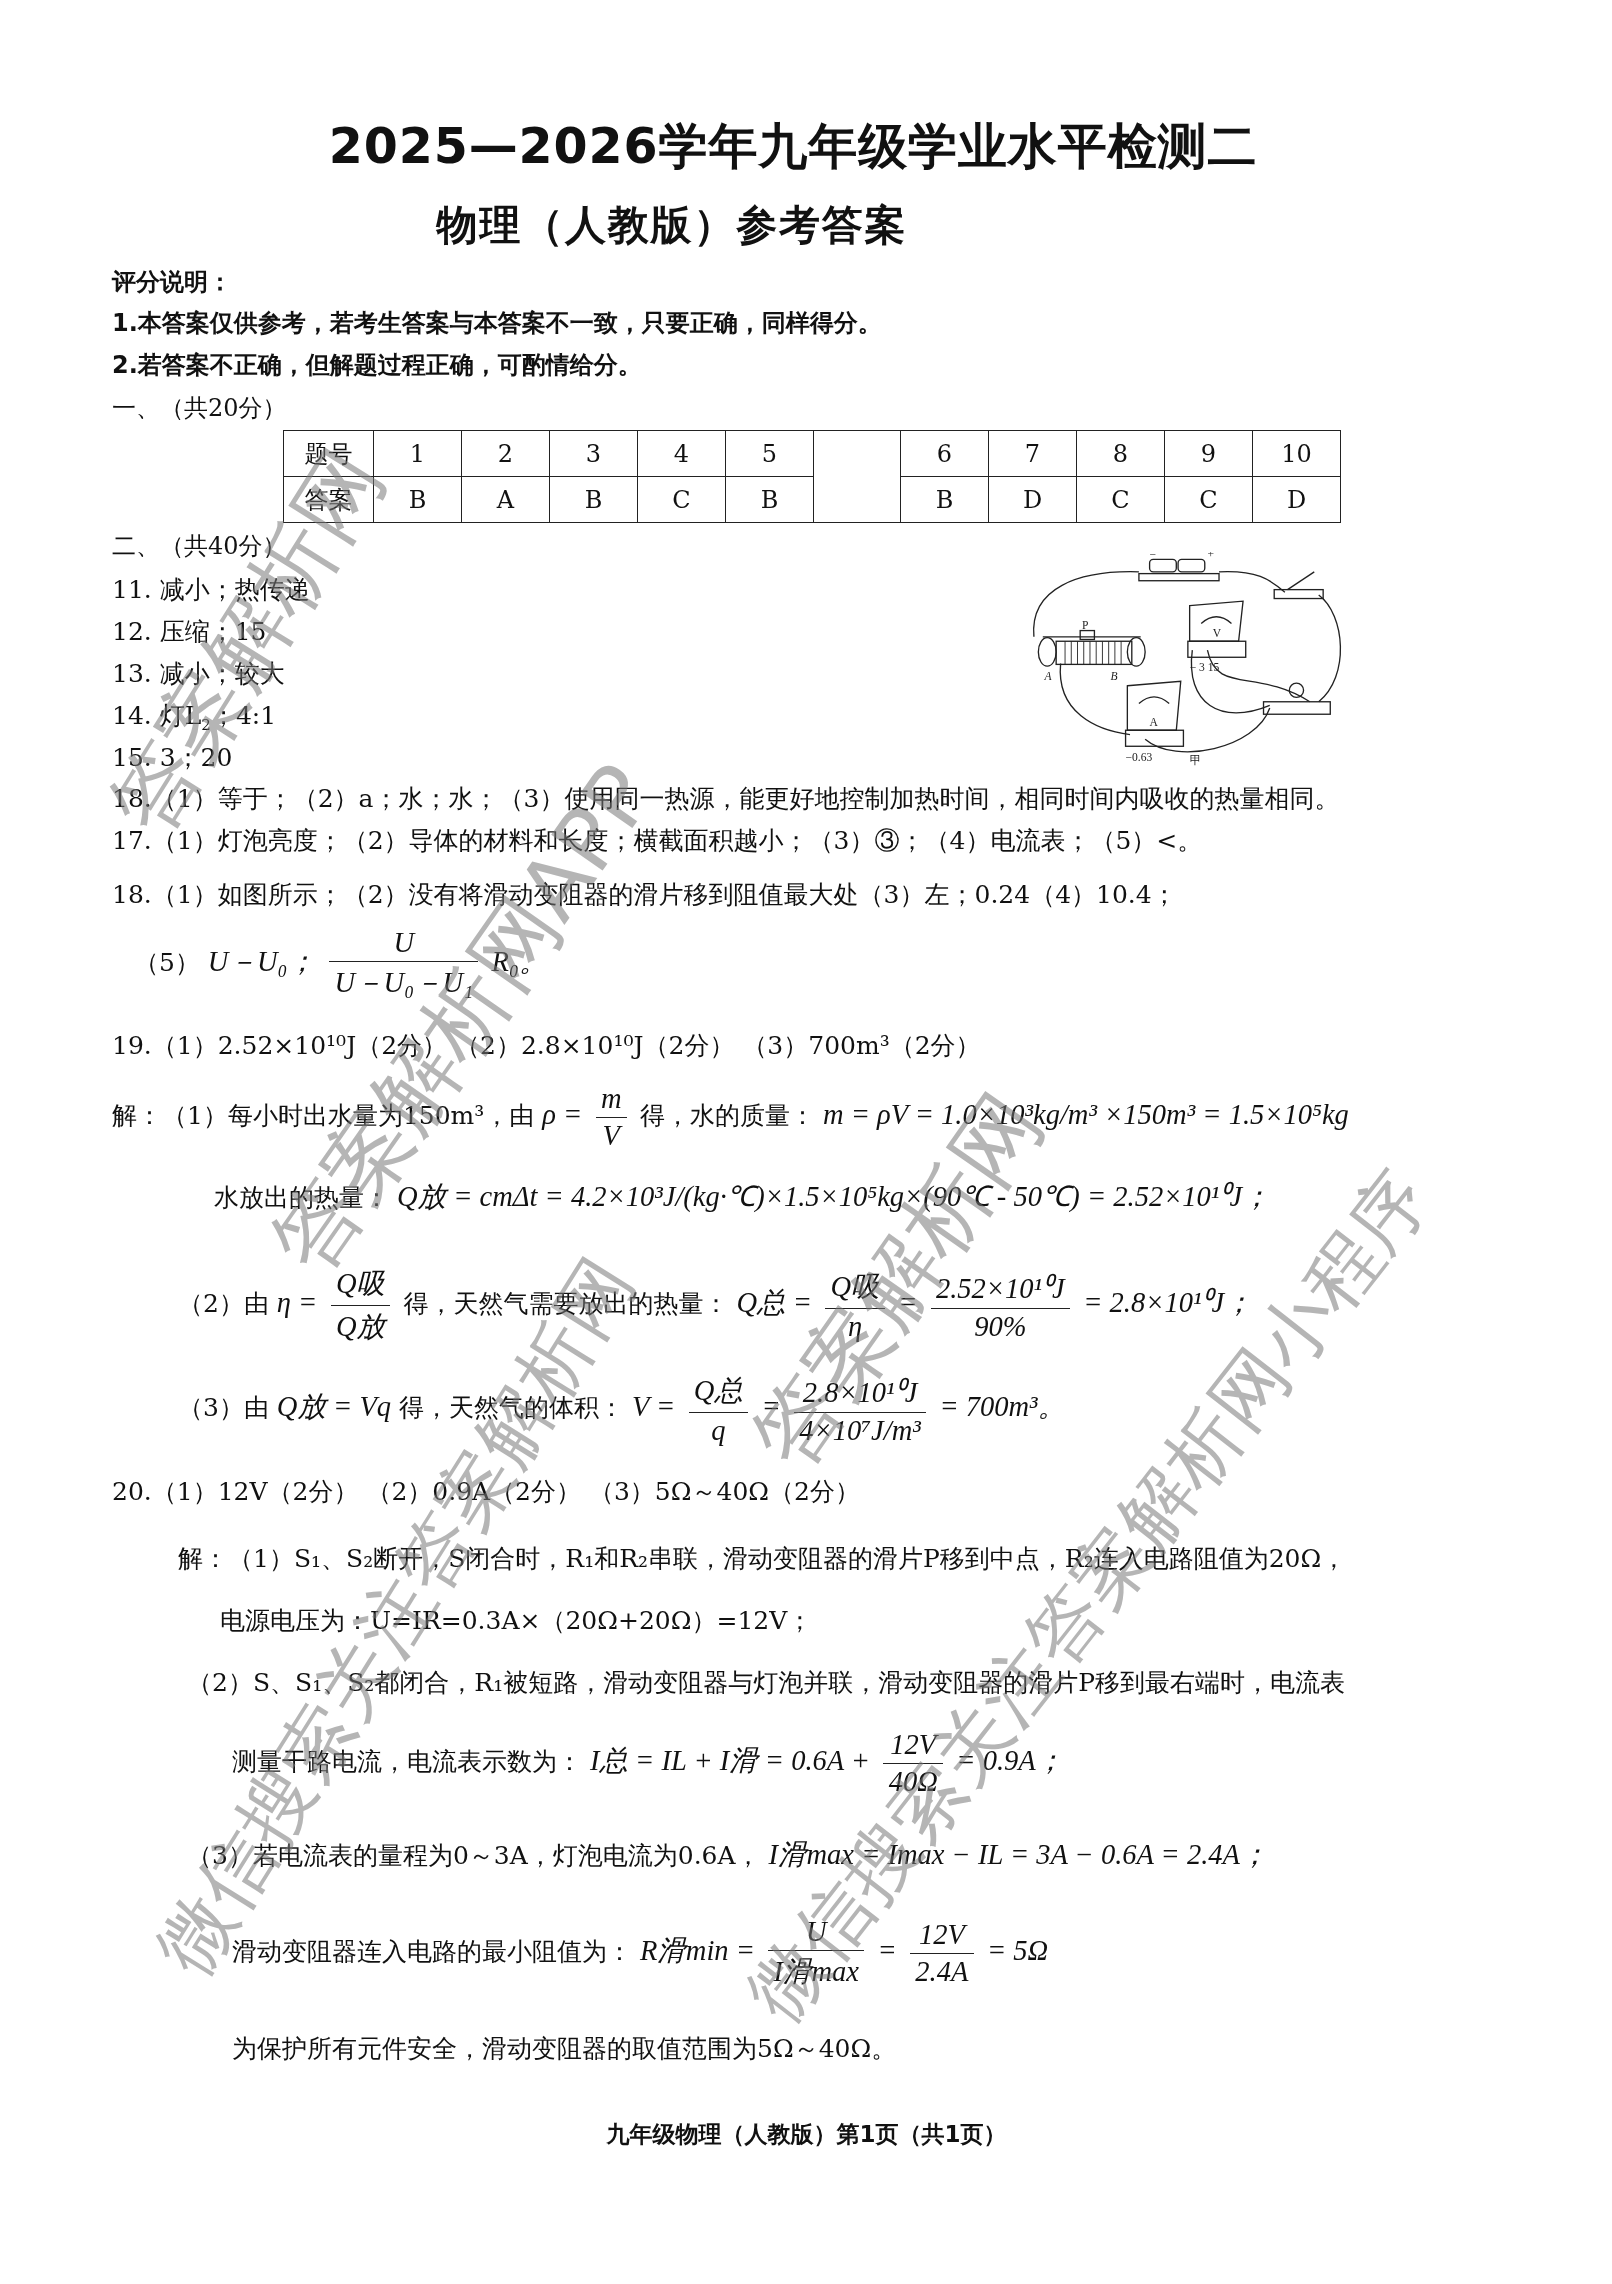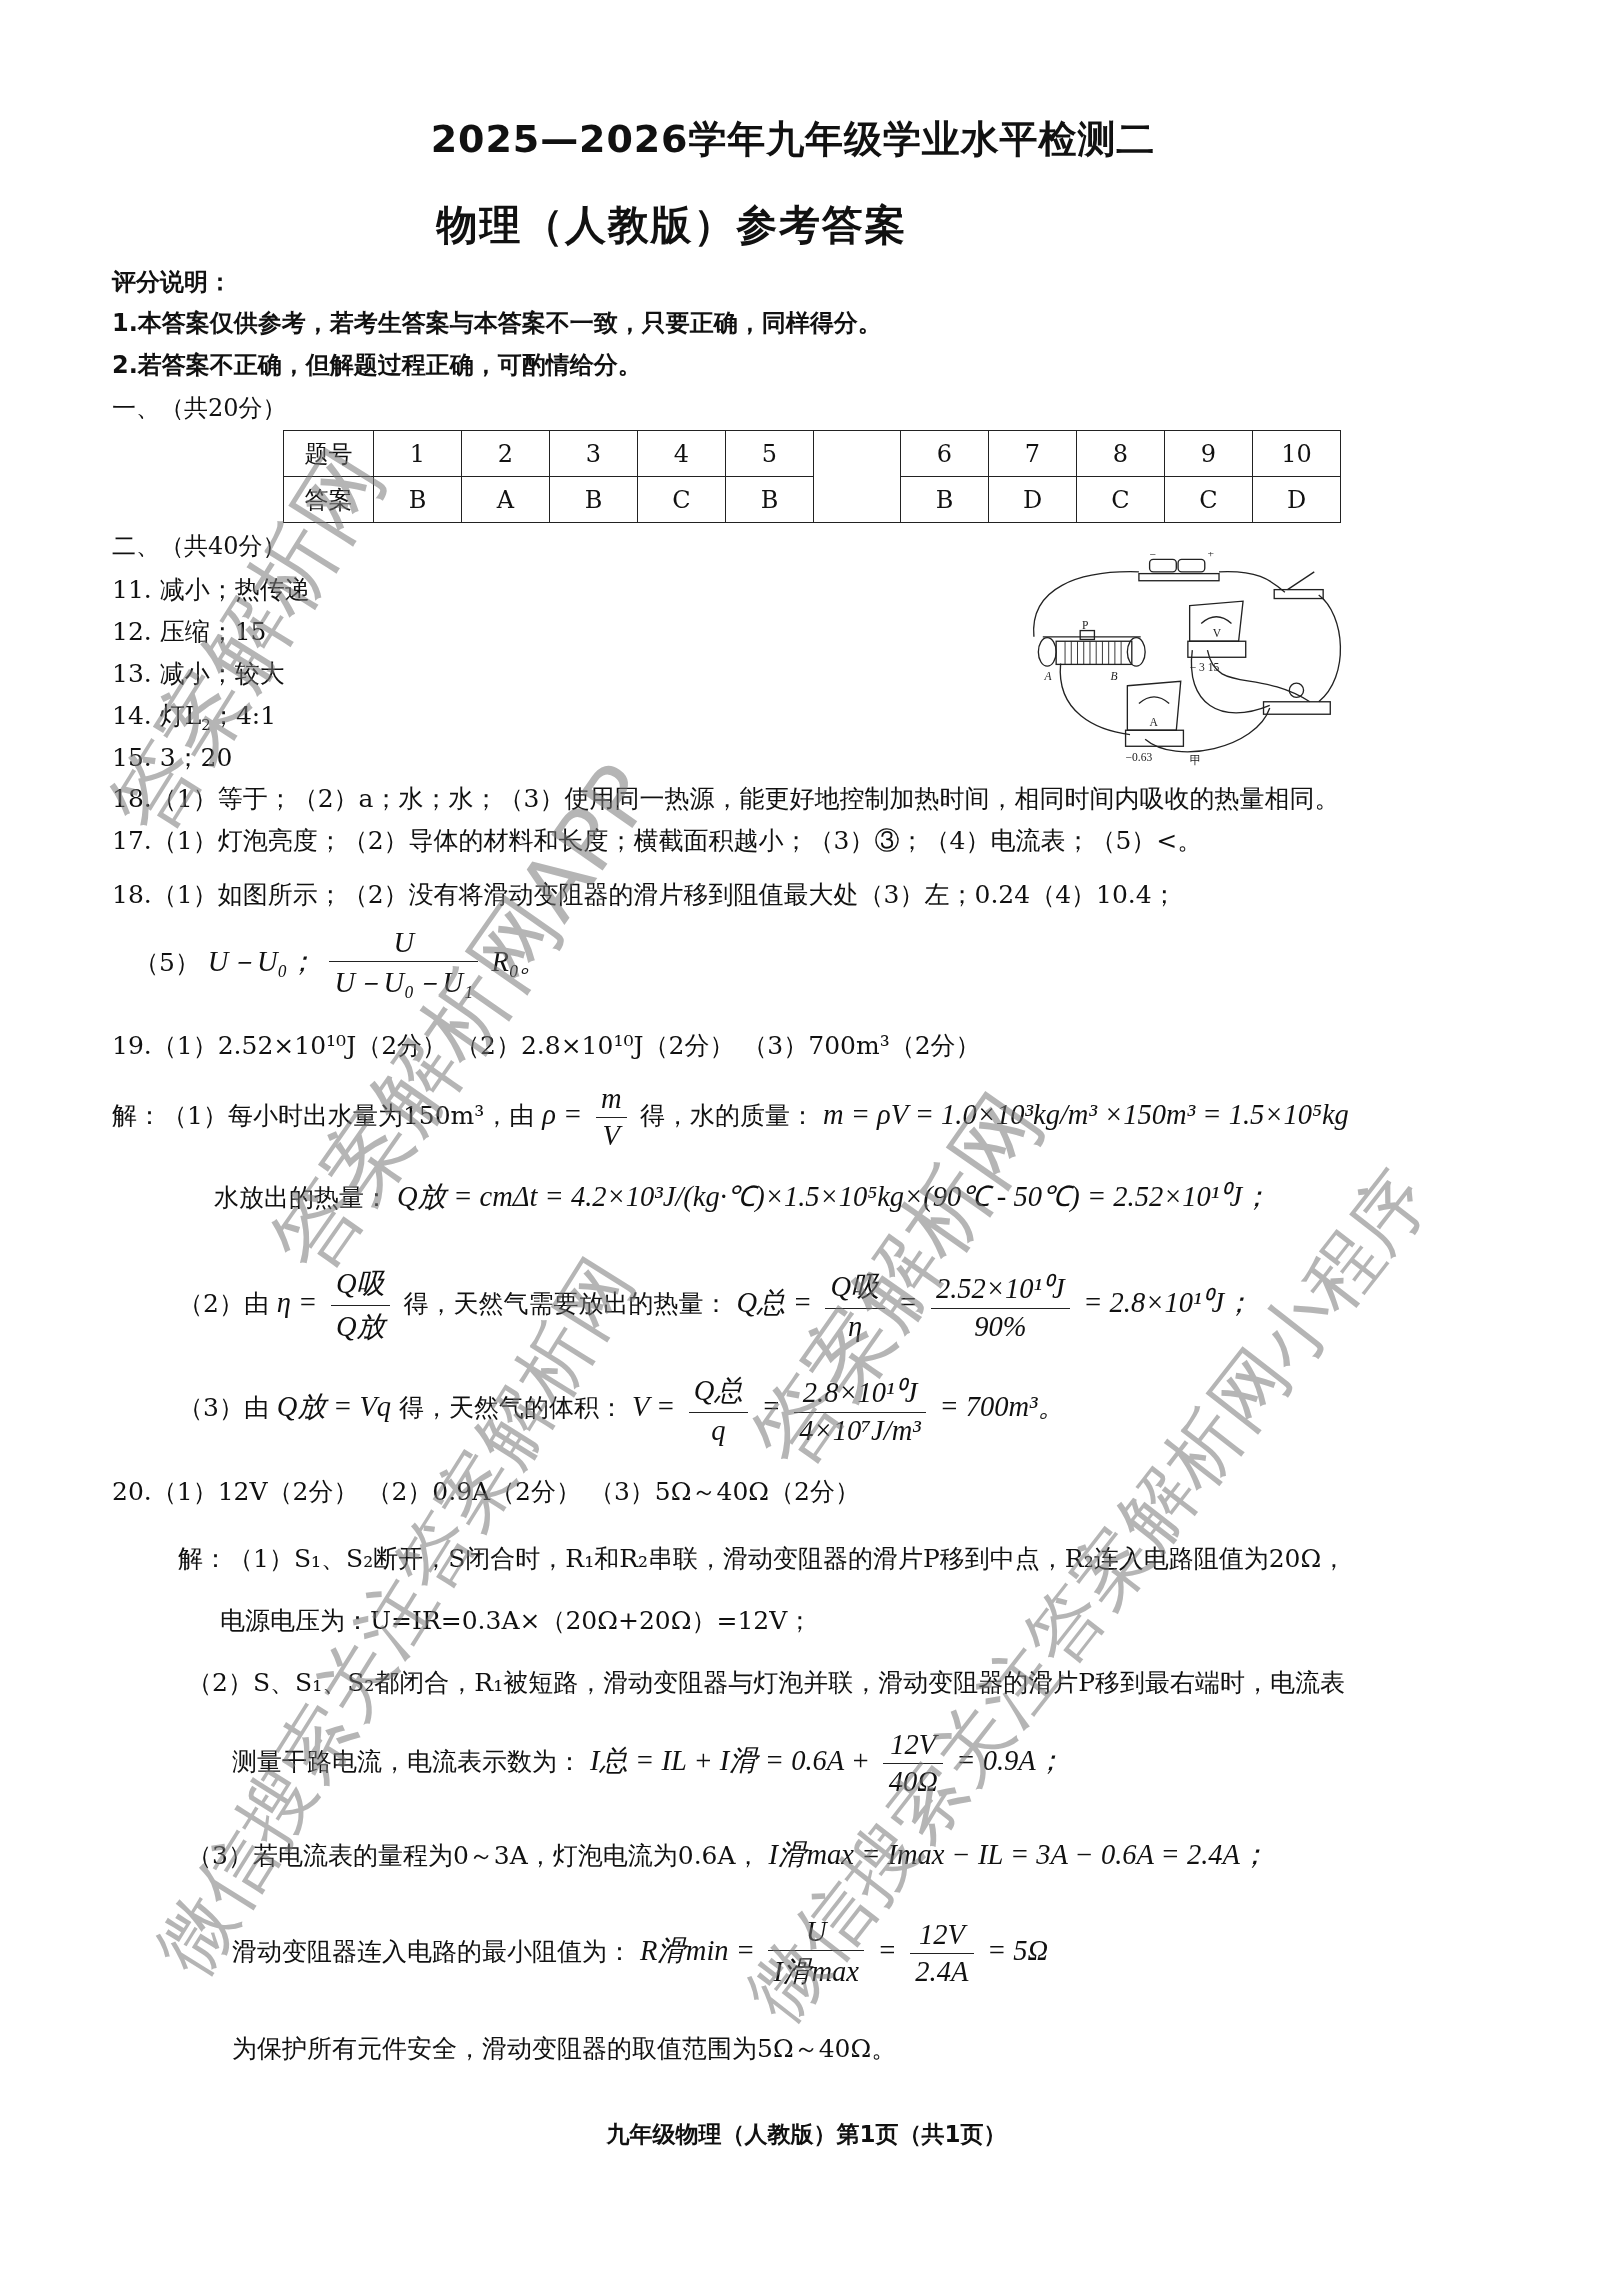--- a/index.html
+++ b/index.html
@@ -2,21 +2,21 @@
 <html style="font-size:14.3px"><head>
 <meta charset="utf-8">
 <style>
   html, body { margin: 0; padding: 0; background: #ffffff; }
   body {
     width: 1613px; height: 2285px; position: relative; overflow: hidden;
     font-family: "DejaVu Serif", "Liberation Serif", serif;
     color: #111;
   }
   .abs { position: absolute; white-space: nowrap; }
-  .title1 { left: 0; width: 1586px; text-align: center; top: 114px; font-size: 38px; font-weight: bold; font-family: "DejaVu Sans", sans-serif; letter-spacing: 0.9px; }
+  .title1 { left: 0; width: 1586px; text-align: center; top: 114px; font-size: 49px; font-weight: bold; font-family: "DejaVu Sans", sans-serif; letter-spacing: 0.9px; }
   .title2 { left: 0; width: 1344px; text-align: center; top: 198px; font-size: 41px; font-weight: bold; font-family: "DejaVu Sans", sans-serif; letter-spacing: 1.8px; }
   .note { font-family: "DejaVu Sans", sans-serif; font-size: 24px; font-weight: bold; }
   .sec { font-size: 24px; }
   .line { font-size: 25px; }
   .math { font-family: "Liberation Serif", serif; font-style: italic; font-size: 28.5px; }
   sub, sup { font-size: 60%; }
   table.ans { position: absolute; left: 283px; top: 430px; border-collapse: collapse; font-size: 24px; }
   table.ans td { border: 1.8px solid #222; width: 85px; height: 43px; text-align: center; }
   table.ans td.hdr { width: 87px; }
   table.ans td.gap { width: 84px; }

